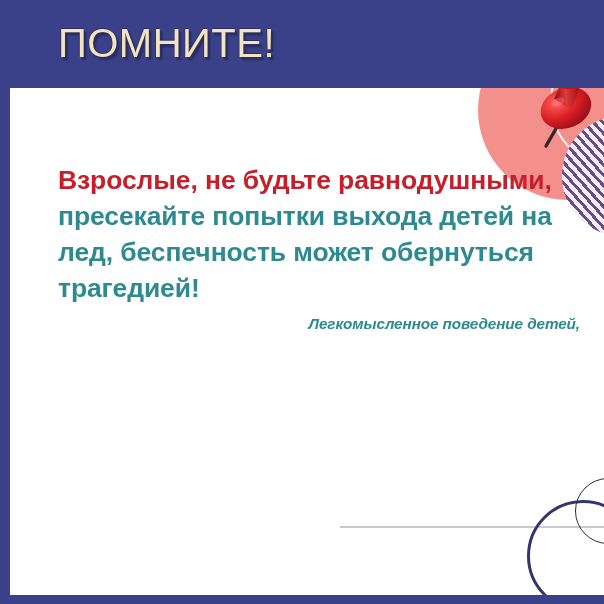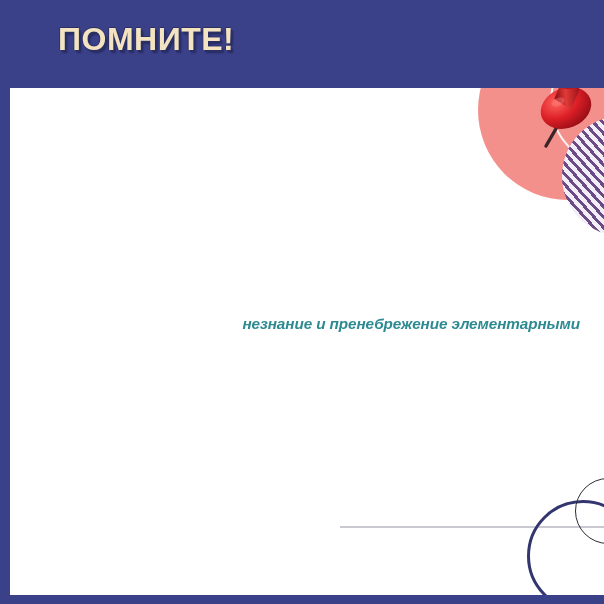--- a/index.html
+++ b/index.html
@@ -21,22 +21,22 @@
     inset: 0;
     background: #3b4189;
     overflow: hidden;
   }
 
   
   .banner {
     position: absolute;
     left: 58px;
     top: 21px;
-    font-size: 32px;
-    font-weight: 700;
+    font-size: 40px;
+    font-weight: 400;
     letter-spacing: 0.5px;
     color: #f3e3c0;
     text-shadow:
        1.6px 1.6px 0 #2a2f63,
       -0.8px 0 0 #2a2f63,
        0 -0.8px 0 #2a2f63,
        2.5px 2.5px 2px rgba(20,22,60,.55);
     white-space: nowrap;
   }
 
@@ -220,19 +220,25 @@
         </svg>
       </div>
 
       <div class="hr-line"></div>
 
       <div class="nav-circle-big"></div>
       <div class="nav-circle-small"></div>
 
     </div>
 
+    <div class="headline">
+      <span class="accent">Взрослые, не будьте равнодушными,</span>
+      <span>пресекайте попытки выхода детей</span>
+      <span>на лед, беспечность может</span>
+      <span>обернуться трагедией!</span>
+    </div>
 
     <div class="subtext">
-      <span class="ln">незнание и пренебрежение элементарными</span>
+      <span class="ln">Легкомысленное поведение детей,</span>
     </div>
 
   </div>
 </div>
 
 </body></html>

